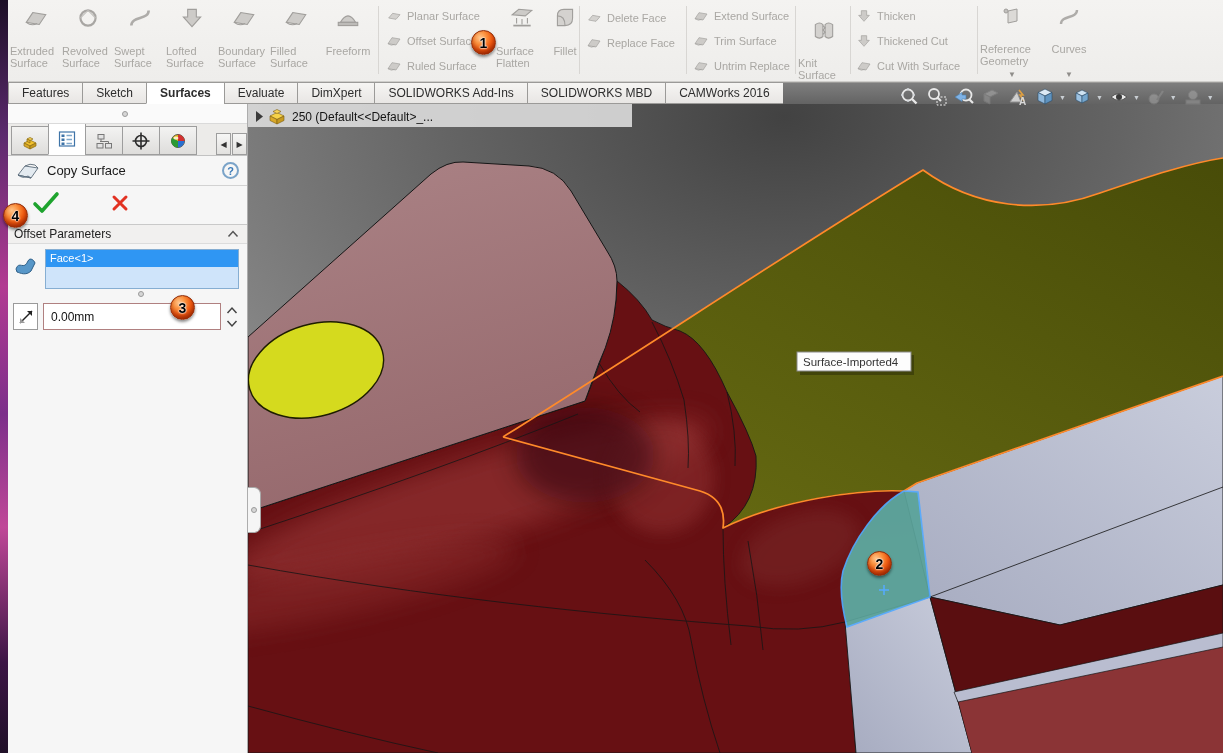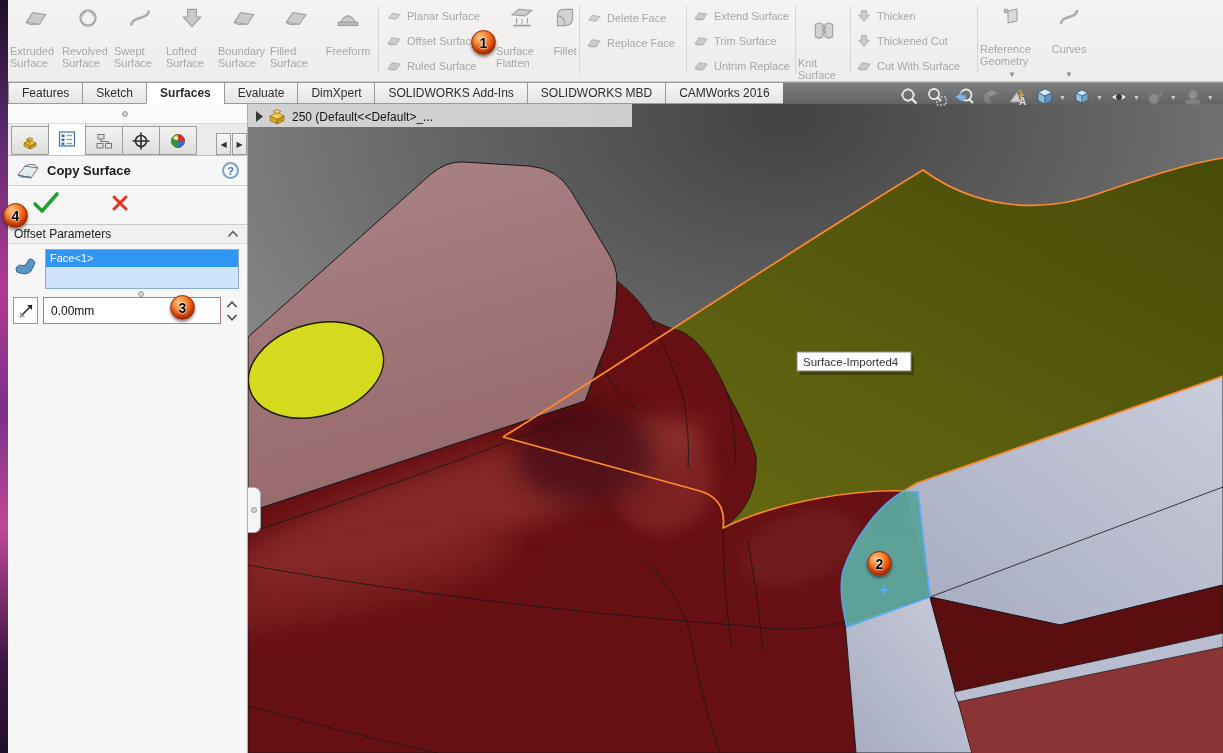--- a/index.html
+++ b/index.html
@@ -44,35 +44,35 @@
   .pm-splitter .dot { position:absolute; left:114px; top:7px; }
   .pm-tabs { height:32px; display:flex; align-items:flex-end; padding-left:3px; background:#eceb-e9; background:#ecebe9; border-bottom:1px solid #c2c2c2; }
   .pm-tab { width:38px; height:29px; border:1px solid #9d9d9d; margin-right:-1px;
     background:linear-gradient(180deg,#f3f3f2,#dedddb); display:flex; align-items:center; justify-content:center; }
   .pm-tab.active { background:#fff; height:32px; border-bottom-color:#fff; }
   .pm-tab-scroll { width:15px; height:22px; margin-left:1px; border:1px solid #9d9d9d;
     background:linear-gradient(180deg,#f6f6f5,#e2e1df); font-size:8px; color:#333;
     display:flex; align-items:center; justify-content:center; }
   .pm-tabs .spacer { flex:1; }
   .pm-title-row { height:30px; display:flex; align-items:center; padding:0 8px 0 8px; border-bottom:1px solid #d2d2d2; background:#f6f6f6; }
-  .pm-title { font-size:13px; font-weight:bold; color:#1a1a1a; margin-left:7px; }
+  .pm-title { font-size:13px; font-weight:normal; color:#1a1a1a; margin-left:7px; }
   .pm-help { margin-left:auto; width:17px; height:17px; border-radius:50%; border:2px solid #7aa3c8;
     color:#3a7ab8; font-size:11px; font-weight:bold; display:flex; align-items:center; justify-content:center; }
   .pm-actions { height:38px; position:relative; }
   .pm-check { position:absolute; left:24px; top:5px; }
   .pm-cancel { position:absolute; left:103px; top:8px; }
   .pm-section-head { border-top:1px solid #c9c9c9; border-bottom:1px solid #dcdcdc; background:#f1f0ef;
     height:20px; display:flex; align-items:center; padding:0 8px 0 6px; }
   .pm-section-label { font-size:12px; font-weight:normal; color:#222; }
   .pm-section-caret { margin-left:auto; }
   .pm-selrow { display:flex; padding:5px 0 0 5px; }
   .pm-listbox { margin-left:6px; width:194px; height:40px; border:1px solid #86aed2; background:#cfe4fa; overflow:hidden; }
   .pm-listitem { height:17px; line-height:17px; background:#2f96f3; color:#fff; font-size:11px; padding-left:4px; }
   .pm-resize-dot { position:absolute; left:130px; top:187px; }
-  .pm-distrow { display:flex; align-items:flex-start; padding-left:5px; margin-top:8px; }
+  .pm-distrow { display:flex; align-items:flex-start; padding-left:5px; margin-top:14px; }
   .pm-disticon { width:25px; height:27px; border:1px solid #9a9a9a; background:#fff; display:flex; align-items:center; justify-content:center; }
   .pm-valuebox { margin-left:5px; width:178px; height:27px; border:1px solid #b08080; background:#fff;
     font-size:12px; color:#111; padding:6px 0 0 7px; }
   .pm-spincol { margin-left:5px; display:flex; flex-direction:column; gap:4px; padding-top:3px; }
   .pm-handle { position:absolute; left:248px; top:487px; width:13px; height:46px; z-index:15;
     background:#f5f5f5; border:1px solid #a8a8a8; border-left:none; border-radius:0 7px 7px 0; }
   .pm-handle .dot { position:absolute; left:3px; top:19px; }
   
   .viewport { position:absolute; left:248px; top:104px; z-index:1; font-family:"Liberation Sans",sans-serif; }
   

